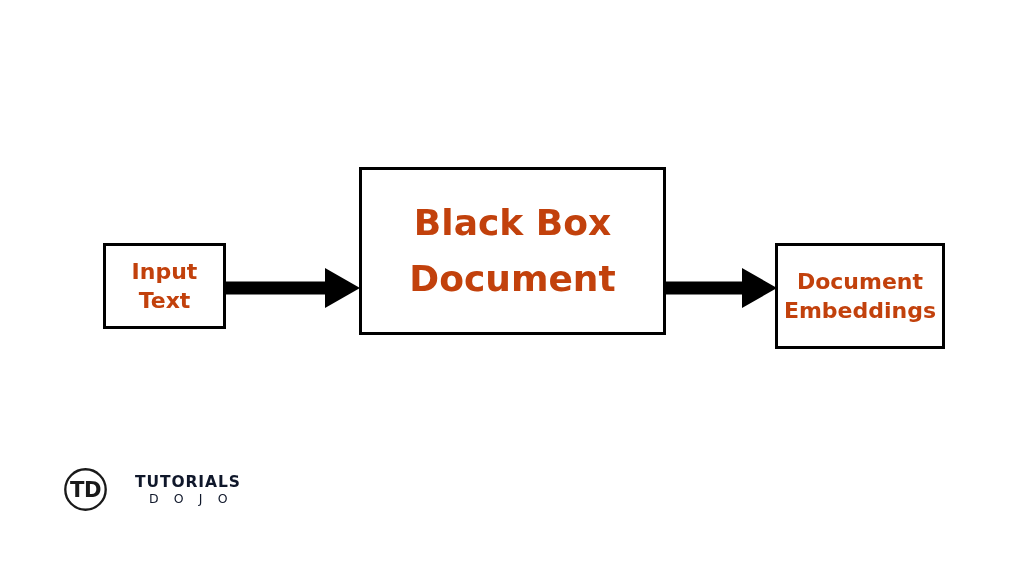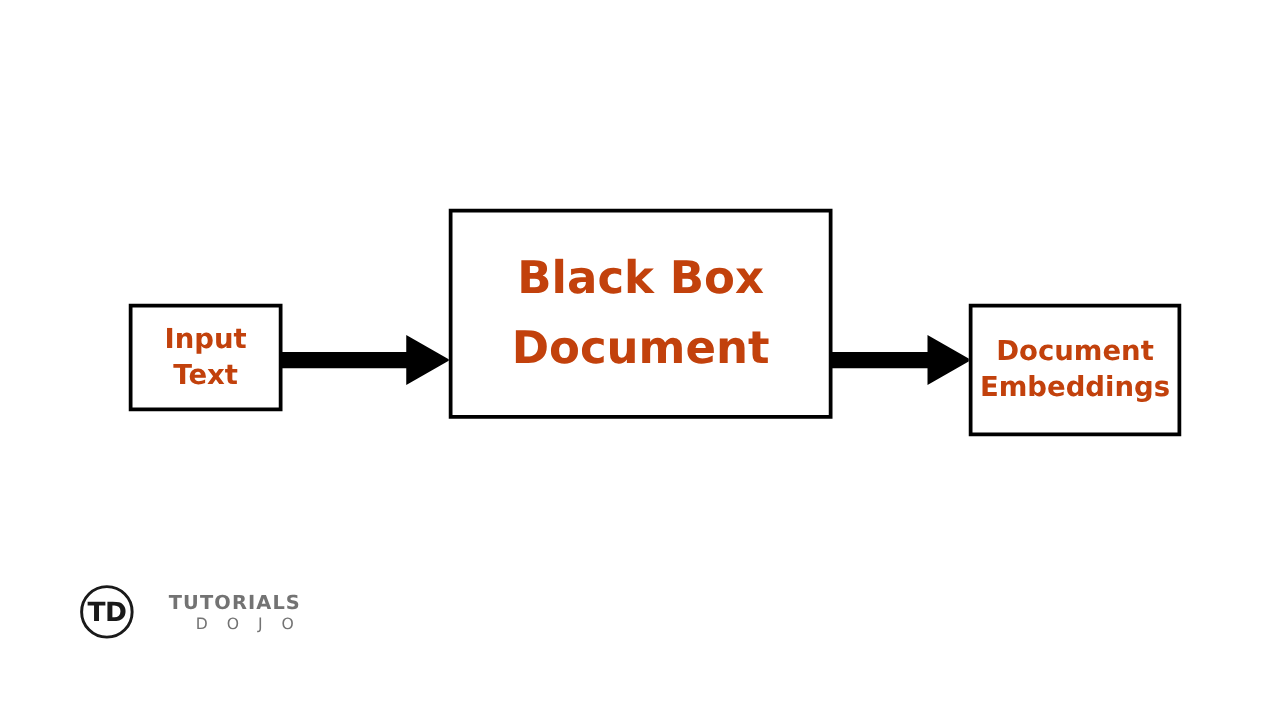--- a/index.html
+++ b/index.html
@@ -98,22 +98,21 @@
   }
   #brand-mark {
     width: 47px;
     height: 47px;
     flex: 0 0 auto;
   }
   #brand-wordmark {
     display: flex;
     flex-direction: column;
     justify-content: center;
-    color: #737373;
-    align-items: flex-end;
+    color: #0f172a;
   }
   #brand-line-primary {
     font-size: 15.5px;
     font-weight: bold;
     letter-spacing: 0.9px;
     line-height: 1.18;
   }
   #brand-line-secondary {
     font-size: 12.5px;
     font-weight: normal;

